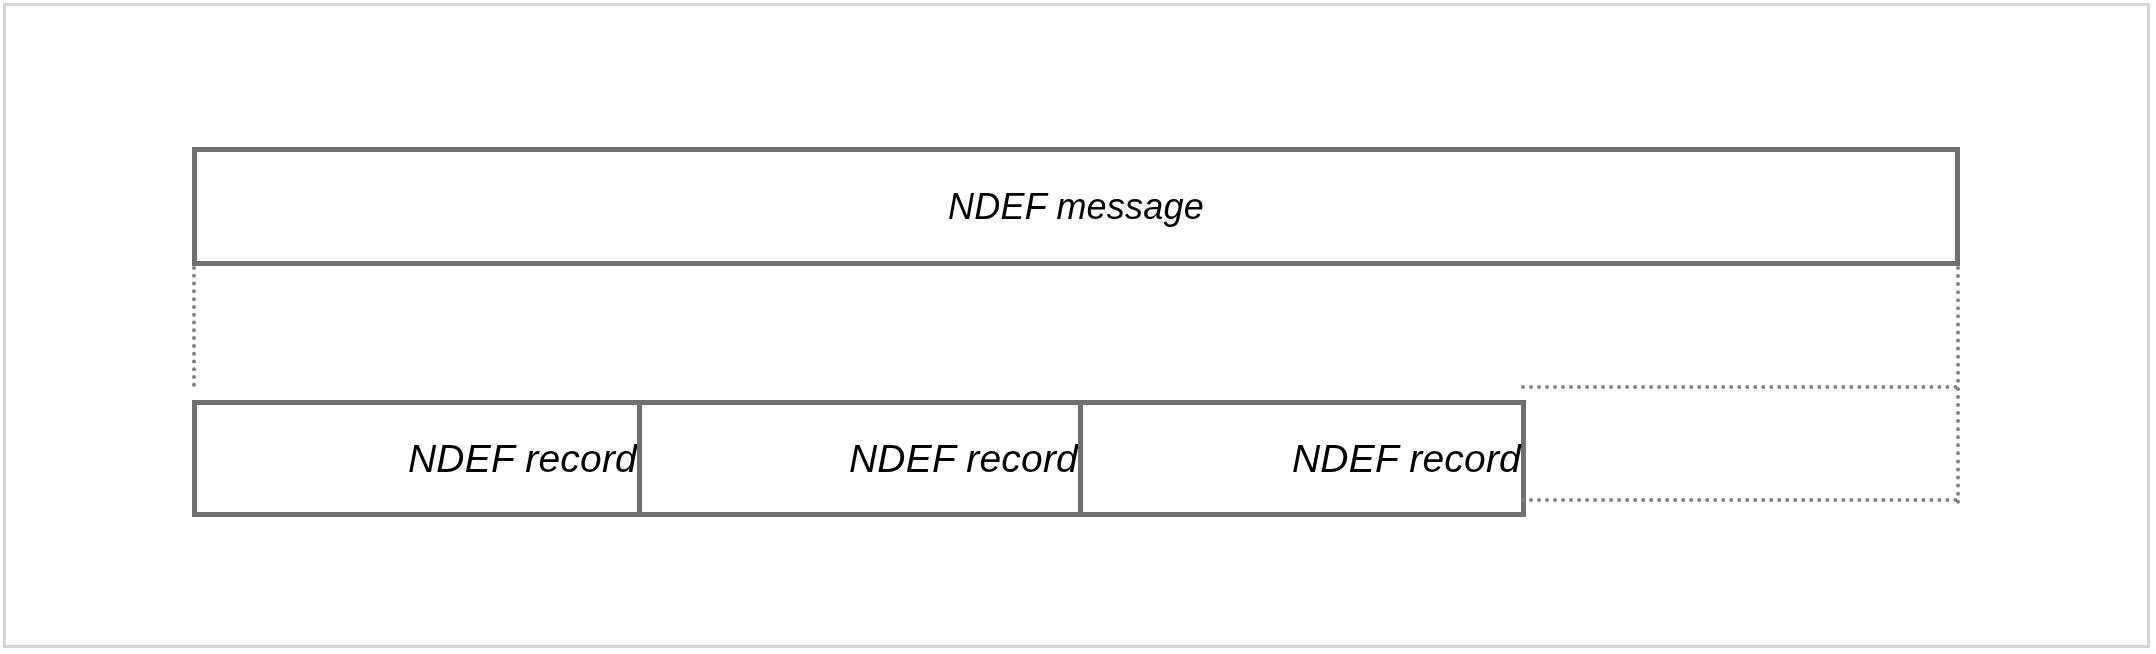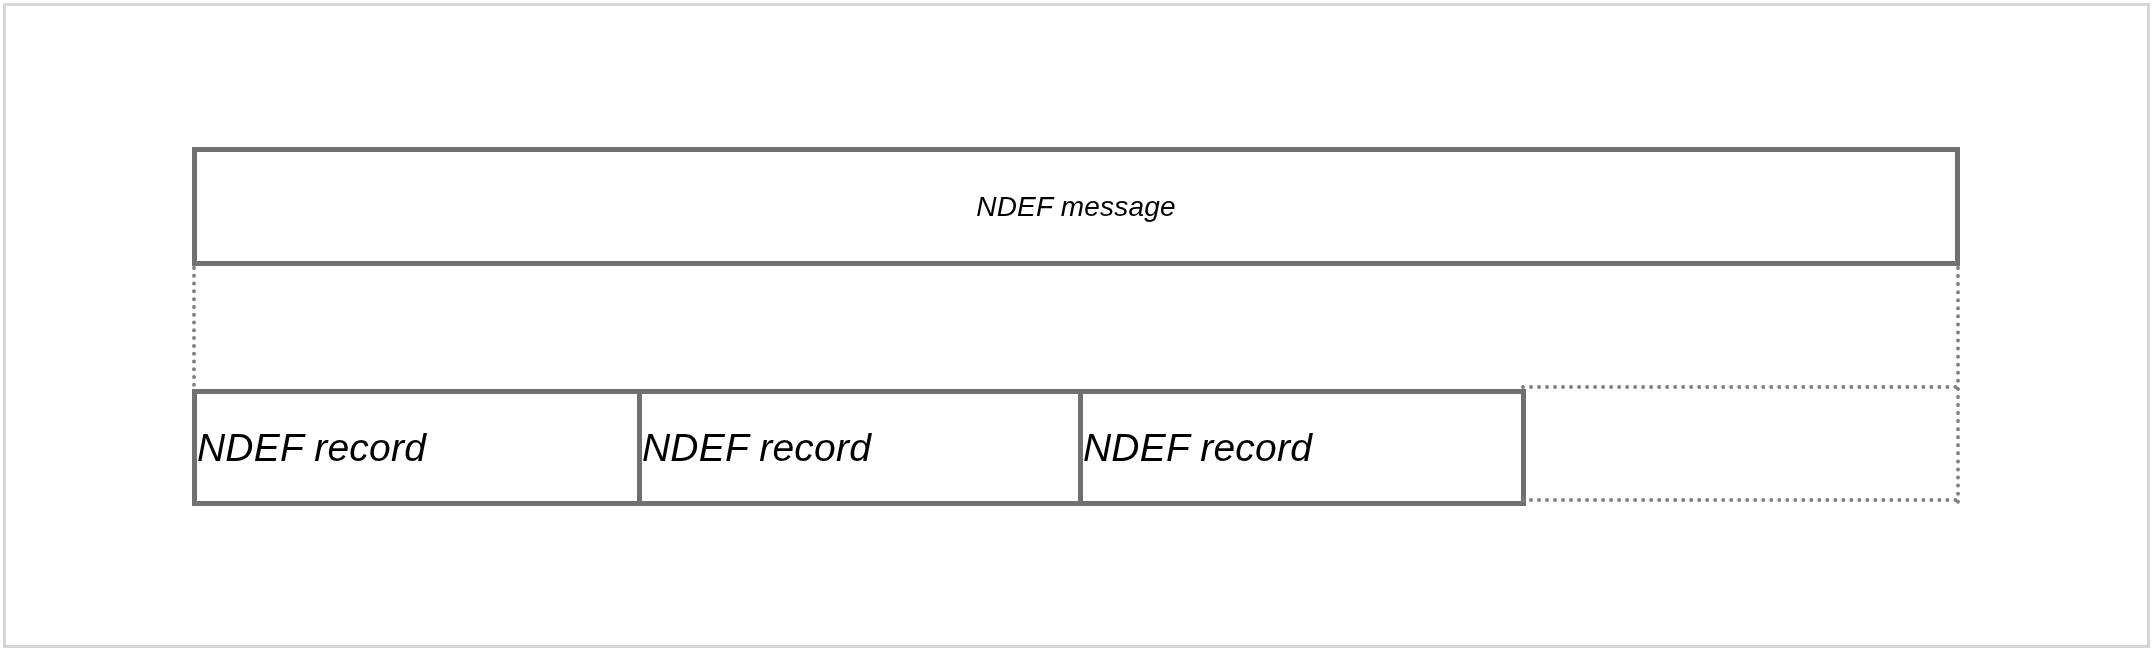--- a/index.html
+++ b/index.html
@@ -57,43 +57,43 @@
 
   
   #ndef-message-box {
     left: 192px;
     top: 147px;
     width: 1768px;
     height: 119px;
   }
 
   #ndef-message-box .box-label {
-    font-size: 28px;
+    font-size: 36px;
     line-height: 1;
   }
 
   
   #record-row {
     position: absolute;
     left: 192px;
     top: 385px;
     width: 1766px;
     height: 117px;
   }
 
   .record-box {
     position: absolute;
-    top: 4px;
+    top: 15px;
     height: 117px;
     box-sizing: border-box;
     border: 5px solid #707070;
     background: #ffffff;
     display: flex;
     align-items: center;
-    justify-content: flex-start;
+    justify-content: flex-end;
   }
 
   
   .record-box + .record-box {
     border-left-width: 5px;
     margin-left: 0;
   }
 
   .record-box .box-label {
     font-size: 39px;

